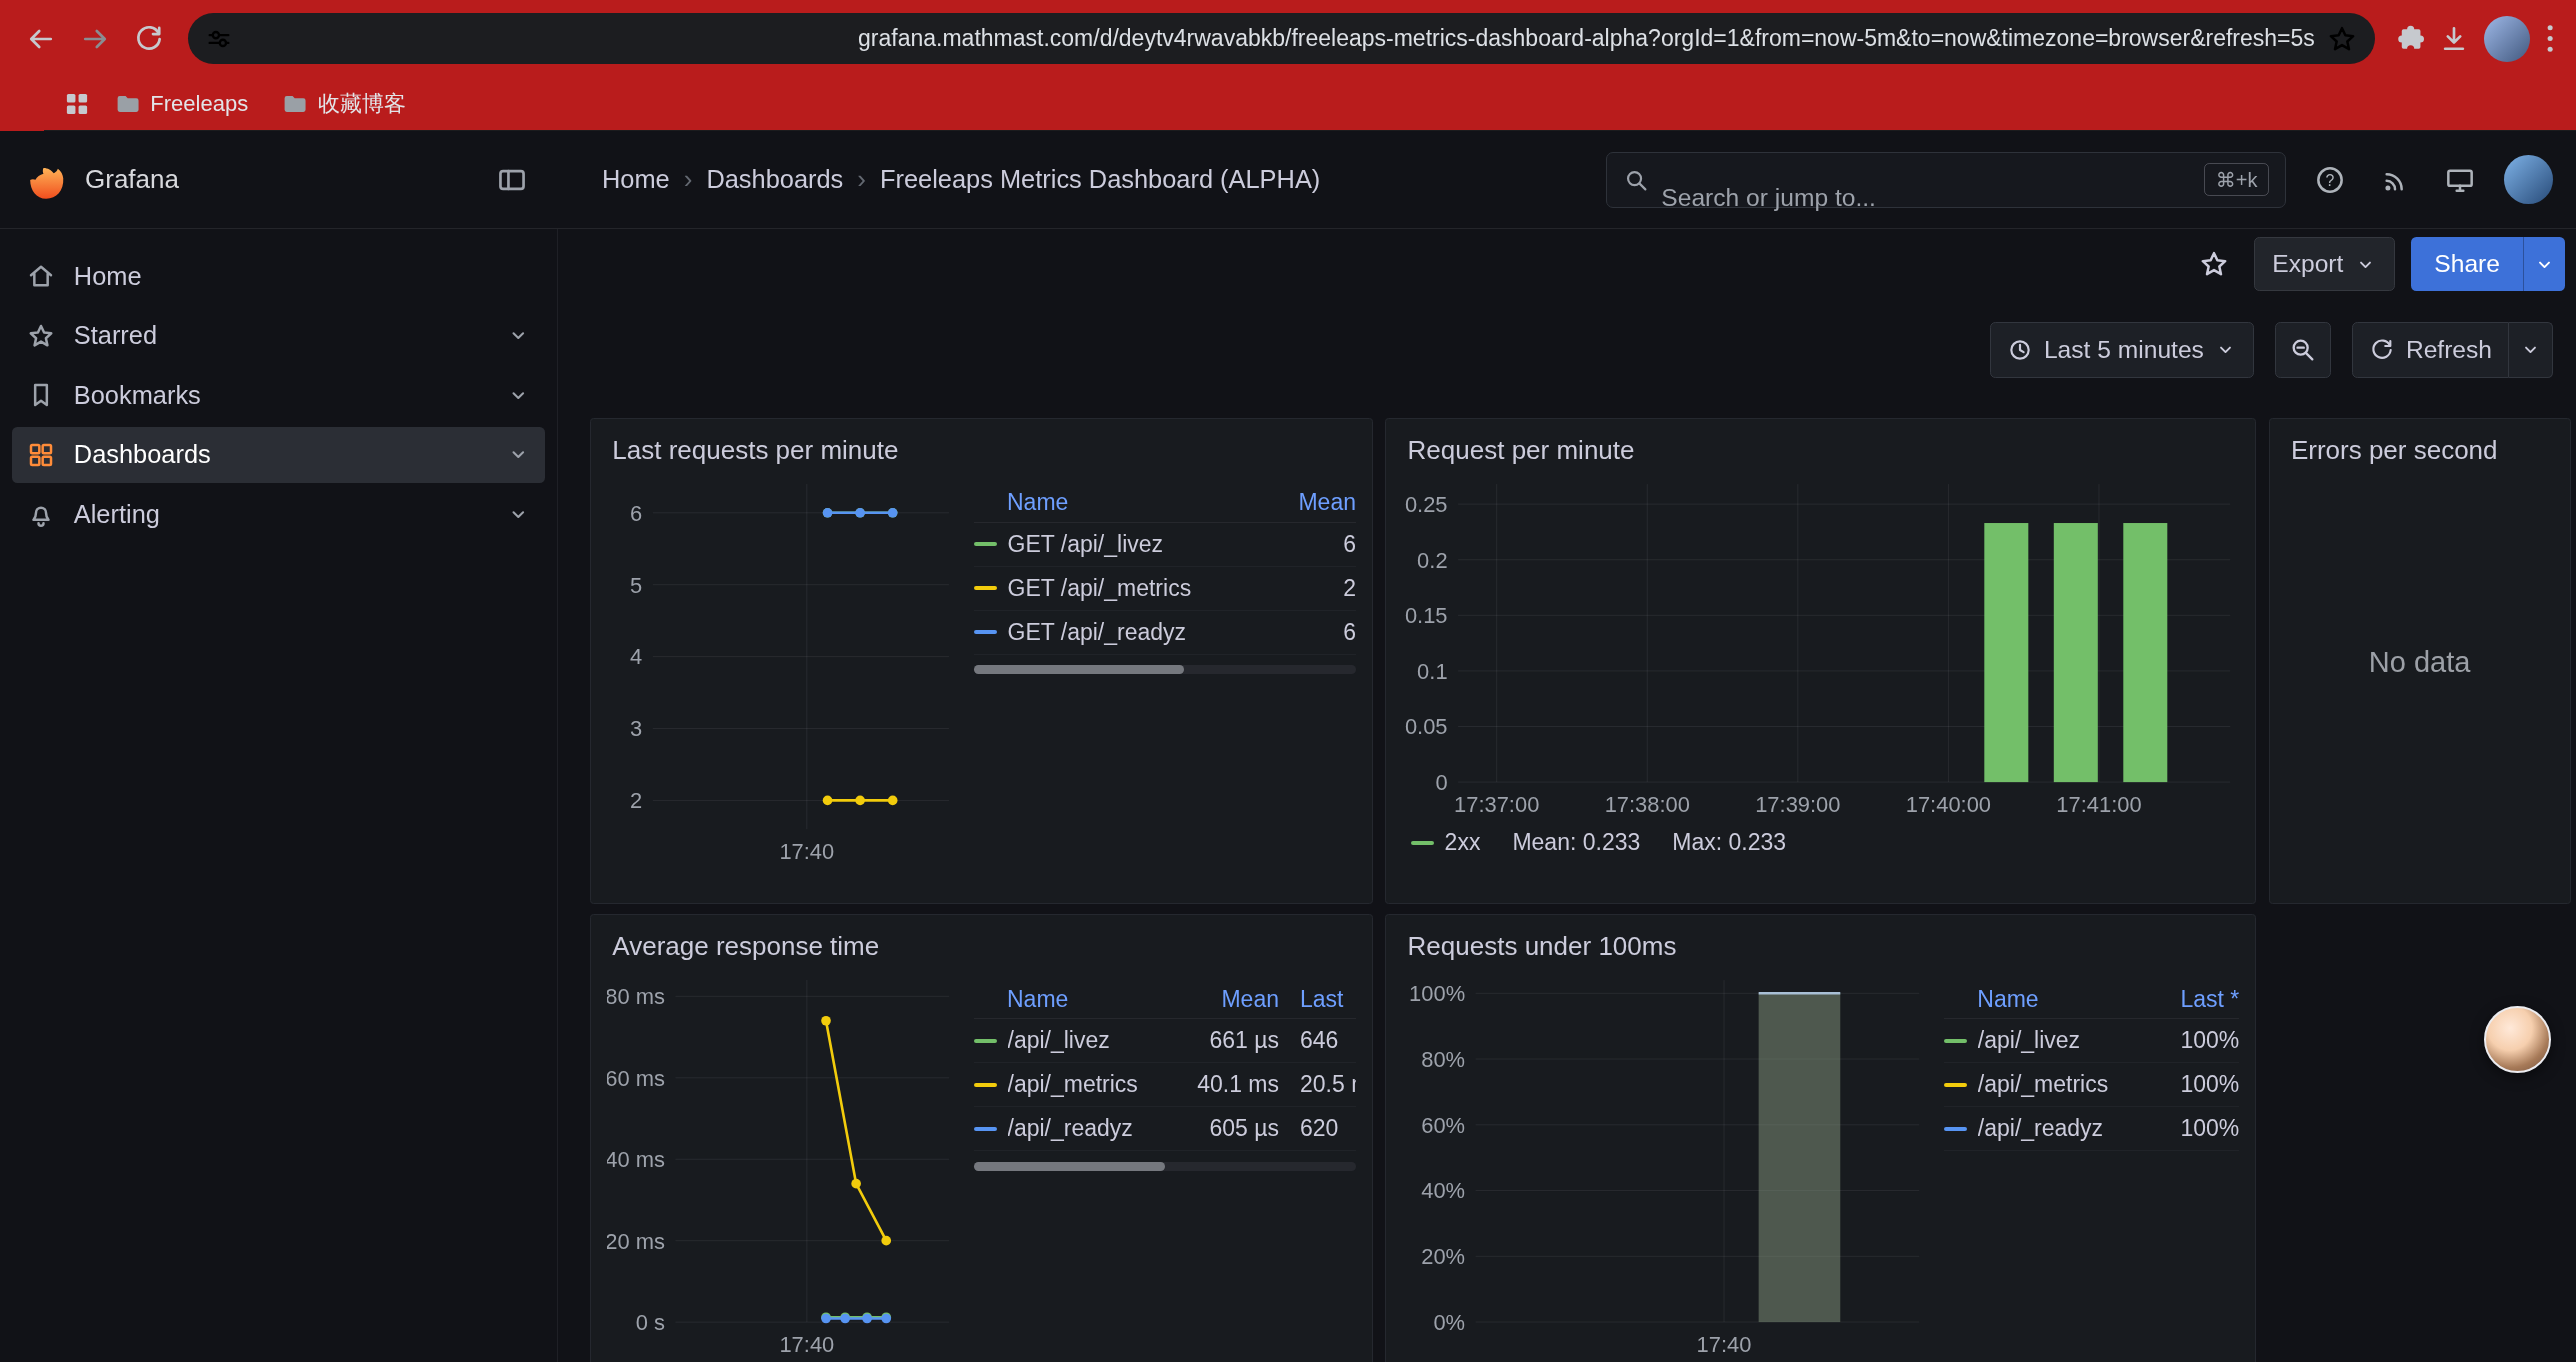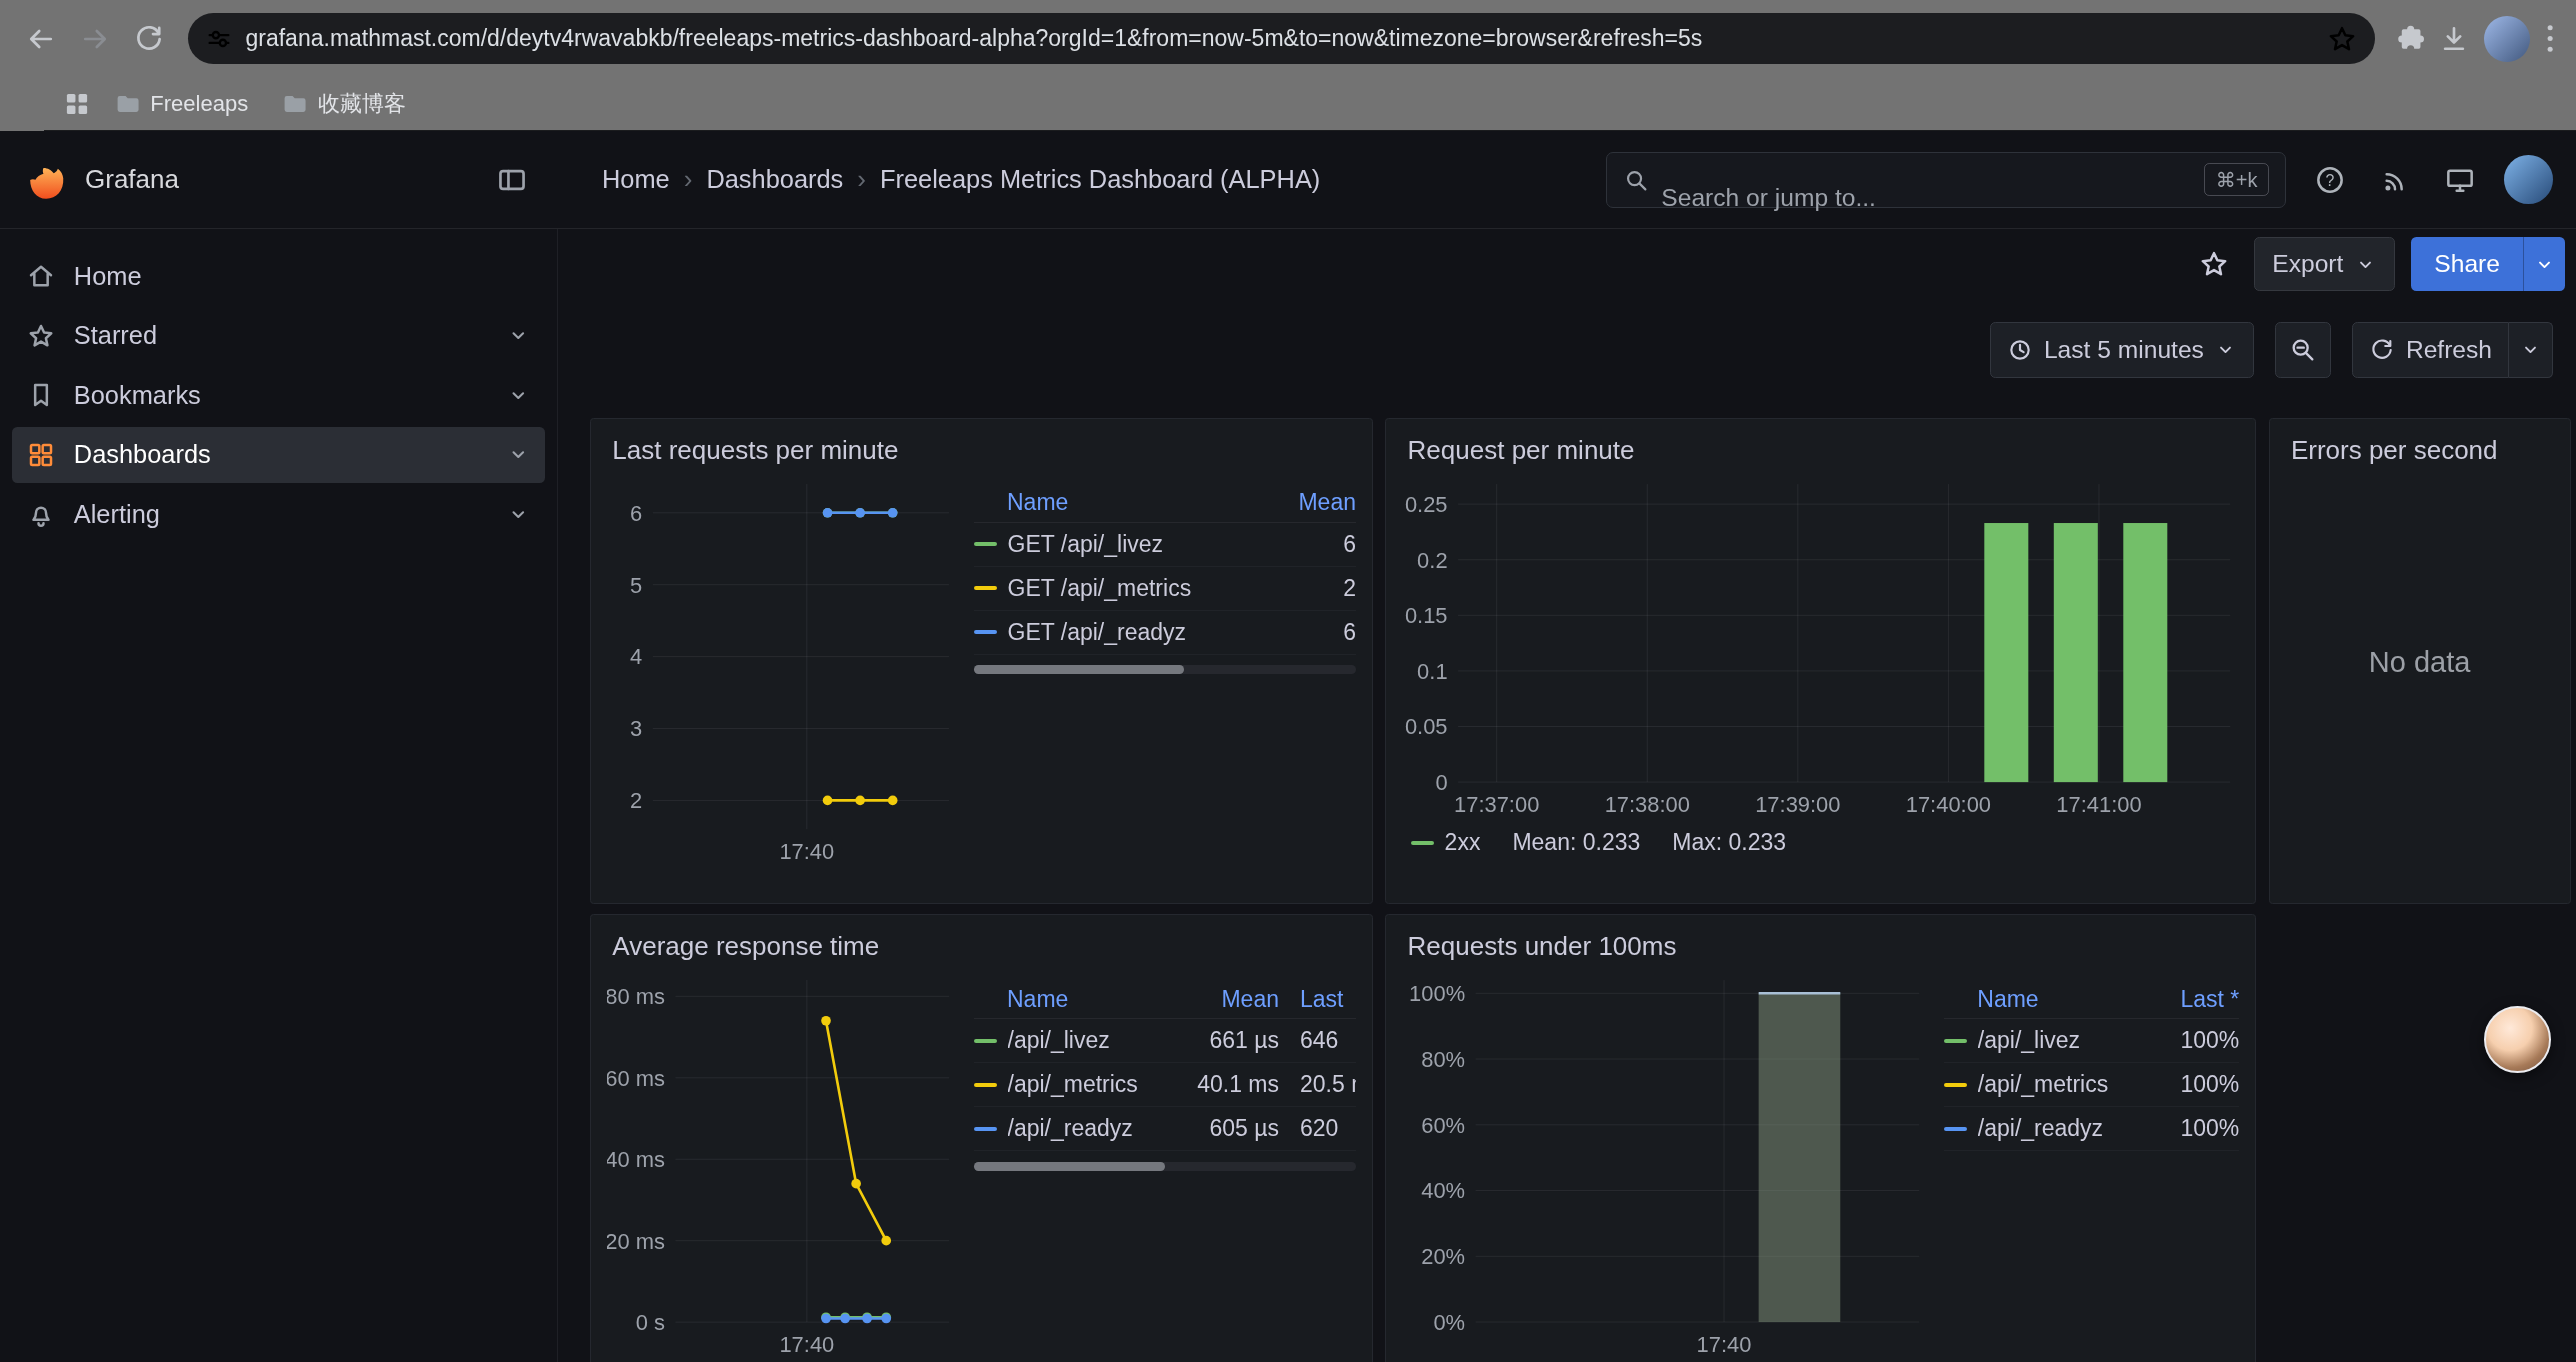--- a/index.html
+++ b/index.html
@@ -1,21 +1,21 @@
 <!DOCTYPE html>
 <html style="font-size:14px"><head>
 <meta charset="utf-8">
 <style>
   * { margin:0; padding:0; box-sizing:border-box; }
   html,body { width:2576px; height:1363px; overflow:hidden; background:#111217;
     font-family:"Liberation Sans", sans-serif; }
   .screen { width:2576px; height:1363px; display:flex; flex-direction:column; }
 
   
-  .chrome { background:#737373; }
+  .chrome { background:#b91c1c;text-align:right; }
   .chrome-toolbar { height:77px; display:flex; align-items:center; padding:0 16px; gap:5.3px; }
   .navbtn { width:49px; height:49px; border-radius:50%; display:grid; place-items:center; color:#c6c9ce; }
   .navbtn.dim { color:#8a8d92; }
   .ic { stroke:currentColor; fill:none; stroke-width:3; stroke-linecap:round; stroke-linejoin:round; }
   .omnibox { flex:1; height:51px; margin:0 8.8px; border-radius:25.4px; background:#1c1d20;
     display:flex; align-items:center; padding:0 17.5px; gap:12.3px; min-width:0; }
   .url-text { flex:1; color:#dce0e5; font-size:23px; white-space:nowrap; overflow:hidden; }
   .chrome-actions { display:flex; align-items:center; gap:14px; padding:0 3.5px; }
   .chrome-avatar { width:46px; height:46px; border-radius:50%;
     background:linear-gradient(135deg,#9fb9e8,#41587e); }

